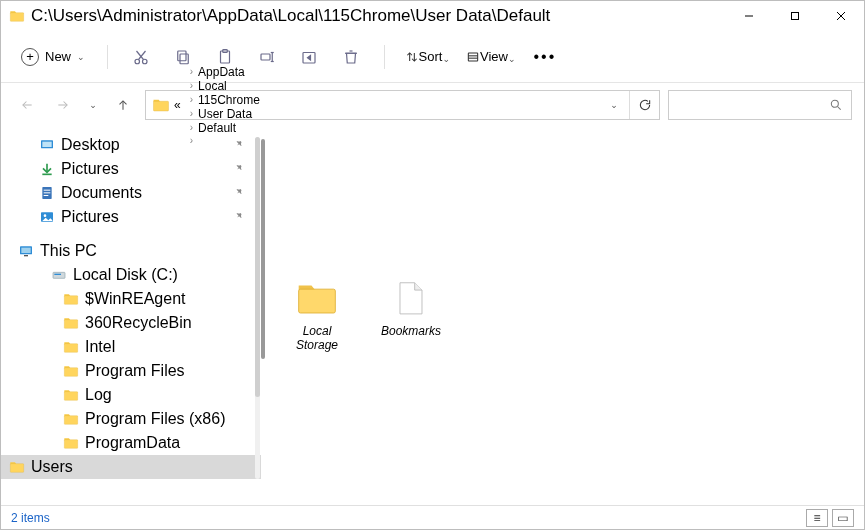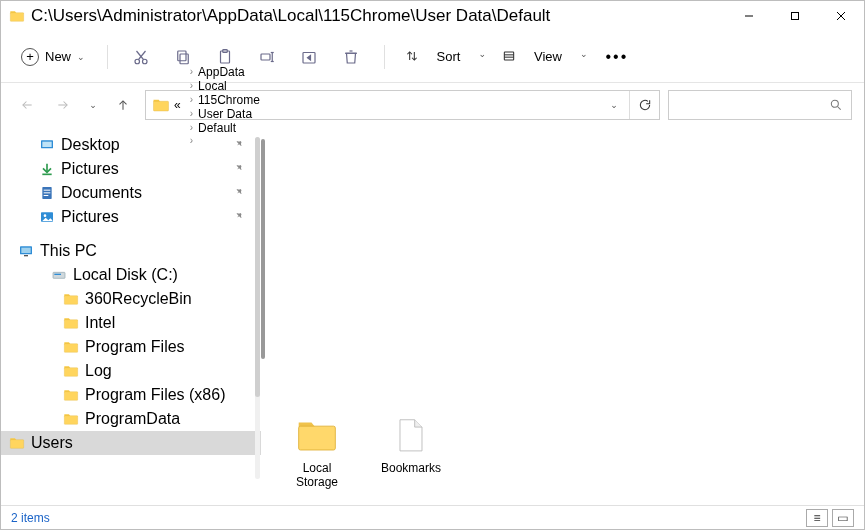--- a/index.html
+++ b/index.html
@@ -14,21 +14,21 @@
   .win-btn svg { width:10px; height:10px; }
 
   
   .ribbon { height: 52px; display: flex; align-items: center; padding: 0 12px; gap: 4px; border-bottom: 1px solid #e5e5e5; }
   .new-btn { display:flex; align-items:center; gap:6px; padding:4px 8px; font-size:13px; }
   .new-btn .plus { width:18px; height:18px; border:1px solid #555; border-radius:50%; display:flex; align-items:center; justify-content:center; font-size:13px; line-height:1; }
   .chev { font-size:9px; color:#555; }
   .vsep { width:1px; height:24px; background:#e0e0e0; margin:0 10px; }
   .tool-ic { width:38px; height:32px; display:flex; align-items:center; justify-content:center; color:#666; }
   .tool-ic svg { width:18px; height:18px; }
-  .sort-btn, .view-btn { display:flex; align-items:flex-start; gap:18px; padding:4px 6px; font-size:13px; }
+  .sort-btn, .view-btn { display:flex; align-items:flex-end; gap:0; padding:4px 6px; font-size:13px; }
   .dots { font-size:16px; letter-spacing:2px; padding:0 8px; }
 
   
   .addr-row { height: 44px; display:flex; align-items:center; padding:0 12px; gap:8px; }
   .nav-arrow { width:28px; height:28px; display:flex; align-items:center; justify-content:center; color:#555; }
   .nav-arrow.disabled { color:#bbb; }
   .nav-arrow svg { width:14px; height:14px; }
   .addr-box { flex:1; height:30px; border:1px solid #ccc; display:flex; align-items:center; padding:0 6px; gap:4px; position:relative; }
   .addr-box .folder-ic { width:18px; height:18px; }
   .crumb { display:flex; align-items:center; font-size:12px; color:#000; }
@@ -46,21 +46,21 @@
   .sb-thumb { position:absolute; top:0; width:5px; height:260px; background:#cfcfcf; border-radius:3px; }
   .tree-item { height:24px; display:flex; align-items:center; font-size:16px; padding-right:18px; }
   .tree-item.selected { background:#d9d9d9;padding-left:8px; }
   .tree-item .spacer { flex:1; }
   .tree-item .pin { color:#888; font-size:11px; }
   .tree-item .ic { width:16px; height:16px; margin-right:6px; flex-shrink:0; }
   .ind1 { padding-left:17px; }
   .ind2 { padding-left:38px; }
   .ind3 { padding-left:50px; }
   .ind5 { padding-left:62px; }
-  .content { flex:1; padding:16px 20px; display:flex; align-items:flex-end; gap:22px; position:relative; }
+  .content { flex:1; padding:16px 20px; display:flex; align-items:center; gap:22px; position:relative;font-style:italic; }
   .content-scroll { position:absolute; left:0; top:12px; width:4px; height:220px; background:#999; border-radius:2px; }
   .item { width:72px; display:flex; flex-direction:column; align-items:center; text-align:center; font-size:12px; gap:4px; }
   .item .big-ic { width:44px; height:40px; }
 
   
   .status { height:24px; border-top:1px solid #e0e0e0; display:flex; align-items:center; padding:0 10px; font-size:12px; color:#1a63c7; }
   .status .sp { flex:1; }
   .status .mode { width:22px; height:18px; display:flex; align-items:center; justify-content:center; border:1px solid #aaa; margin-left:4px; color:#333; }
 
   
@@ -315,20 +315,27 @@
             <rect x="5" y="10" width="10" height="2" fill="#2f8dd6"></rect>
           </svg></span>
       <span>Local Disk (C:)</span>
     </div>
     <div id="drive-folders">
         <div class="tree-item ind5">
           <span class="ic"><svg viewBox="0 0 24 24">
               <path class="folder-tab" d="M2 5h7l2 3H2z"></path>
               <rect class="folder-svg" x="2" y="7" width="20" height="13" rx="1"></rect>
             </svg></span>
+          <span>$WinREAgent</span>
+        </div>
+        <div class="tree-item ind5">
+          <span class="ic"><svg viewBox="0 0 24 24">
+              <path class="folder-tab" d="M2 5h7l2 3H2z"></path>
+              <rect class="folder-svg" x="2" y="7" width="20" height="13" rx="1"></rect>
+            </svg></span>
           <span>360RecycleBin</span>
         </div>
         <div class="tree-item ind5">
           <span class="ic"><svg viewBox="0 0 24 24">
               <path class="folder-tab" d="M2 5h7l2 3H2z"></path>
               <rect class="folder-svg" x="2" y="7" width="20" height="13" rx="1"></rect>
             </svg></span>
           <span>Intel</span>
         </div>
         <div class="tree-item ind5">

